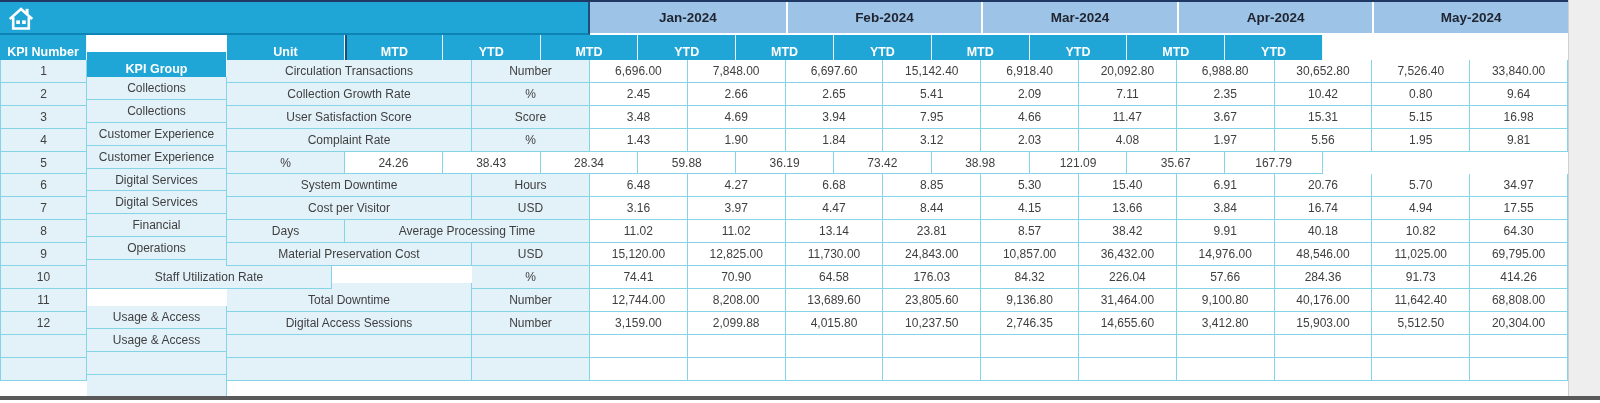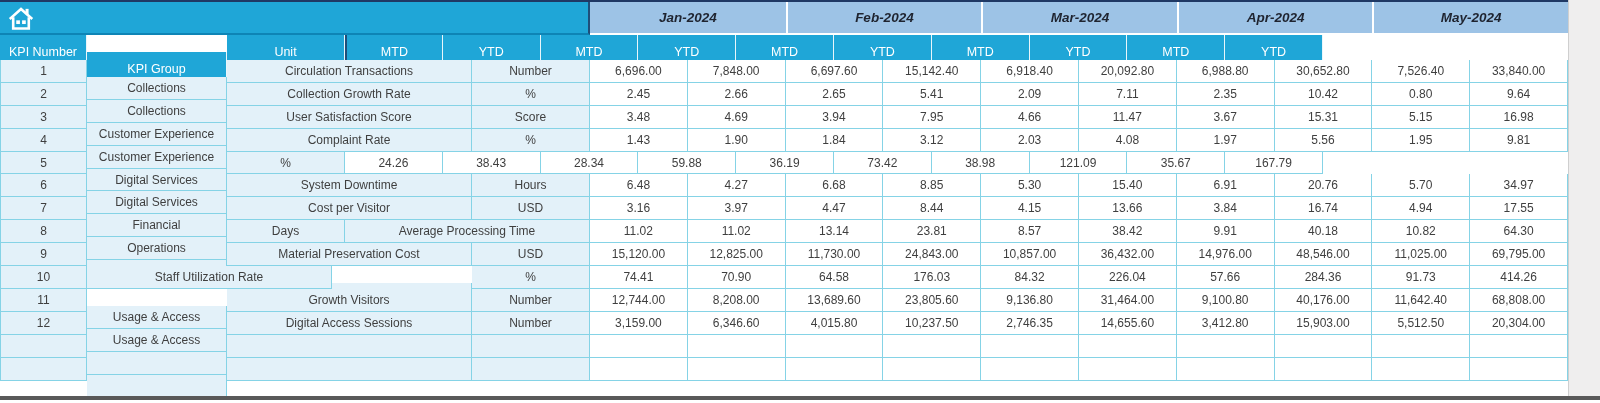--- a/index.html
+++ b/index.html
@@ -23,29 +23,29 @@
     width:590px; height:33px; background:var(--accent);
     border-bottom:2px solid #0E84B5; border-right:2px solid #1F4E79;
     position:relative; flex:none;
   }
   .home-btn { position:absolute; left:8px; top:4px; width:26px; height:25px; cursor:pointer; }
   .month-cell {
     width:195.6px; height:33px; flex:none;
     background:var(--monthbg); color:#1F2430;
     font-weight:bold; font-size:13.5px;
     display:flex; align-items:center; justify-content:center;
-    border-left:2px solid #fff; border-bottom:2px solid #fff;font-style:italic;
+    border-left:2px solid #fff; border-bottom:2px solid #fff;
   }
   .month-cell.first { border-left:none; }
 
   
   .header-row { display:flex; height:25px; }
   .h-cell {
     height:33px; flex:none; background:var(--accent);
-    color:#fff; font-weight:normal; font-size:12.5px;
+    color:#fff; font-weight:bold; font-size:12.5px;
     display:flex; align-items:center; justify-content:center;
     border-right:1px solid rgba(255,255,255,.9);
   }
   .h-cell.dark-left { border-left:2px solid #1F4E79; }
 
   
   .row { display:flex; height:22.9px; }
   .row.empty { height:23px; }
   .cell {
     height:100%; flex:none; background:#fff;
@@ -267,40 +267,40 @@
           <div class="cell c-val">84.32</div>
           <div class="cell c-val">226.04</div>
           <div class="cell c-val">57.66</div>
           <div class="cell c-val">284.36</div>
           <div class="cell c-val">91.73</div>
           <div class="cell c-val">414.26</div>
         </div>
         <div class="row">
           <div class="cell c-num tint first">11</div>
           <div class="cell c-grp tint">Usage &amp; Access</div>
-          <div class="cell c-name tint">Growth Visitors</div>
+          <div class="cell c-name tint">Total Downtime</div>
           <div class="cell c-unit tint">Number</div>
           <div class="cell c-val">12,744.00</div>
           <div class="cell c-val">8,208.00</div>
           <div class="cell c-val">13,689.60</div>
           <div class="cell c-val">23,805.60</div>
           <div class="cell c-val">9,136.80</div>
           <div class="cell c-val">31,464.00</div>
           <div class="cell c-val">9,100.80</div>
           <div class="cell c-val">40,176.00</div>
           <div class="cell c-val">11,642.40</div>
           <div class="cell c-val">68,808.00</div>
         </div>
         <div class="row">
           <div class="cell c-num tint first">12</div>
           <div class="cell c-grp tint">Usage &amp; Access</div>
           <div class="cell c-name tint">Digital Access Sessions</div>
           <div class="cell c-unit tint">Number</div>
           <div class="cell c-val">3,159.00</div>
-          <div class="cell c-val">6,346.60</div>
+          <div class="cell c-val">2,099.88</div>
           <div class="cell c-val">4,015.80</div>
           <div class="cell c-val">10,237.50</div>
           <div class="cell c-val">2,746.35</div>
           <div class="cell c-val">14,655.60</div>
           <div class="cell c-val">3,412.80</div>
           <div class="cell c-val">15,903.00</div>
           <div class="cell c-val">5,512.50</div>
           <div class="cell c-val">20,304.00</div>
         </div>
         <div class="row empty">

